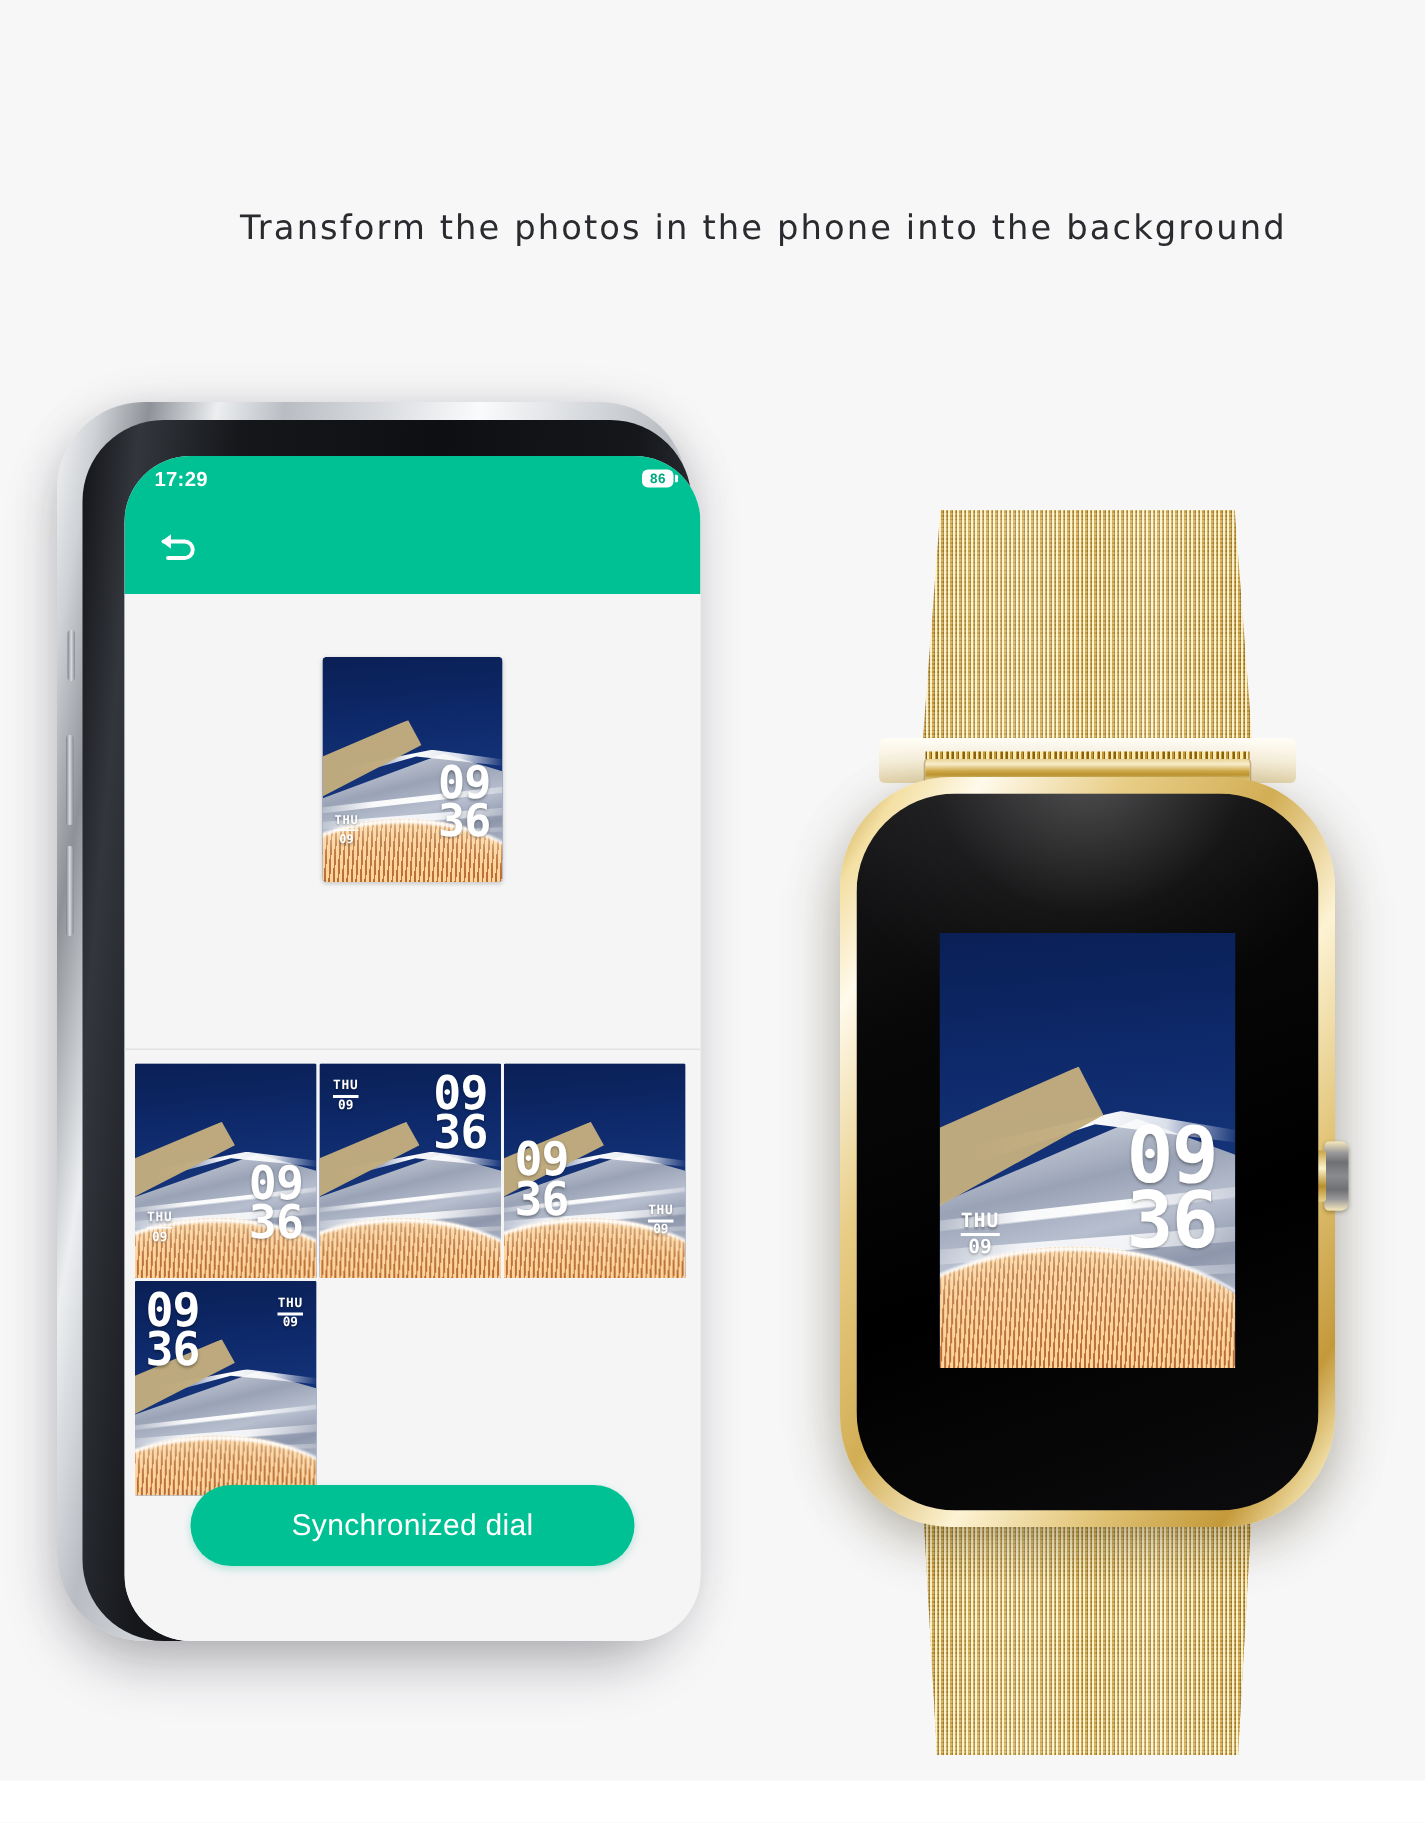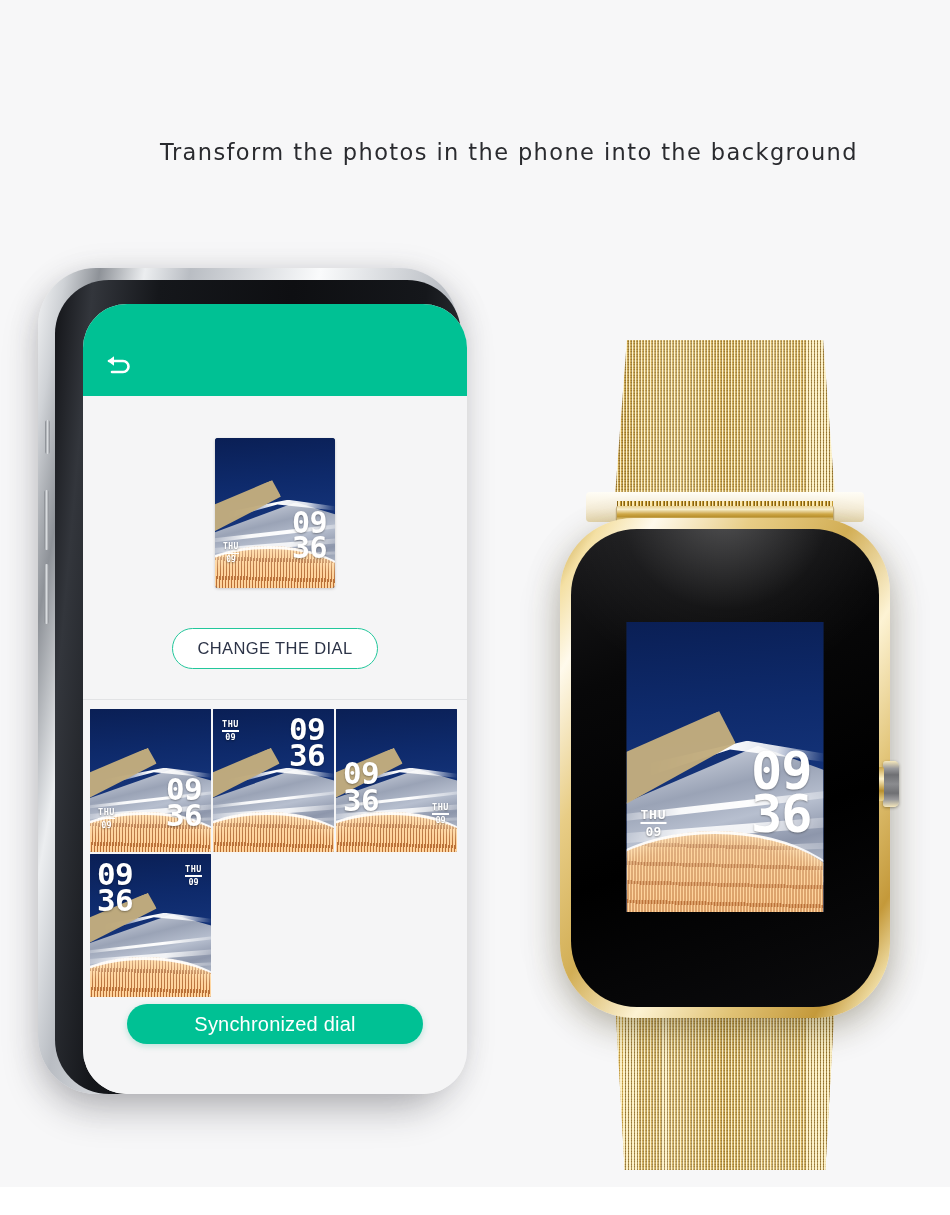--- a/index.html
+++ b/index.html
@@ -264,21 +264,21 @@
     cursor: pointer;
   }
 
   
   .sync-btn {
     position: absolute;
     left: 50%;
     transform: translateX(-50%);
     bottom: 50px;
     width: 296px;
-    height: 40px;
+    height: 54px;
     border-radius: 27px;
     background: #00c194;
     color: #ffffff;
     font-size: 20px;
     font-weight: 400;
     display: flex;
     align-items: center;
     justify-content: center;
     letter-spacing: 0.2px;
     font-family: "Liberation Sans", sans-serif;
@@ -574,20 +574,24 @@
 
       <div class="btn-silencer"></div>
       <div class="btn-volup"></div>
       <div class="btn-voldn"></div>
       <div class="btn-power"></div>
 
       <div class="phone-bezel">
         <div class="phone-screen">
 
           <div class="app-header">
+            <div class="statusbar">
+              <div class="status-time">17:29</div>
+              <div class="battery-badge">86</div>
+            </div>
             <div class="navbar">
               <span class="back-icon">
                 <svg viewBox="0 0 30 26" width="30" height="26" aria-hidden="true">
                   <path d="M6 9 H20 A5.5 5.5 0 0 1 20 20 H9" fill="none" stroke="#ffffff" stroke-width="2.6" stroke-linecap="round" stroke-linejoin="round"></path>
                   <path d="M11 4.2 L4.6 9 L11 13.8 Z" fill="#ffffff"></path>
                 </svg>
               </span>
             </div>
           </div>
 
@@ -612,21 +616,20 @@
                   <span>36</span>
                 </div>
                 <div class="dt-date" style="left:8px; top:70%; font-size:8px;">
                   <span class="dow">THU</span>
                   <span class="rule"></span>
                   <span class="dnum">09</span>
                 </div>
               </div>
             </div>
 
-            <div class="change-dial-btn">CHANGE THE DIAL</div>
 
             <div class="divider"></div>
 
             <div class="thumb-grid">
 
               <div class="thumb">
                 <div class="dial-art">
                   <div class="sky"></div>
                   <div class="roof"></div>
                   <div class="roof-hi"></div>

